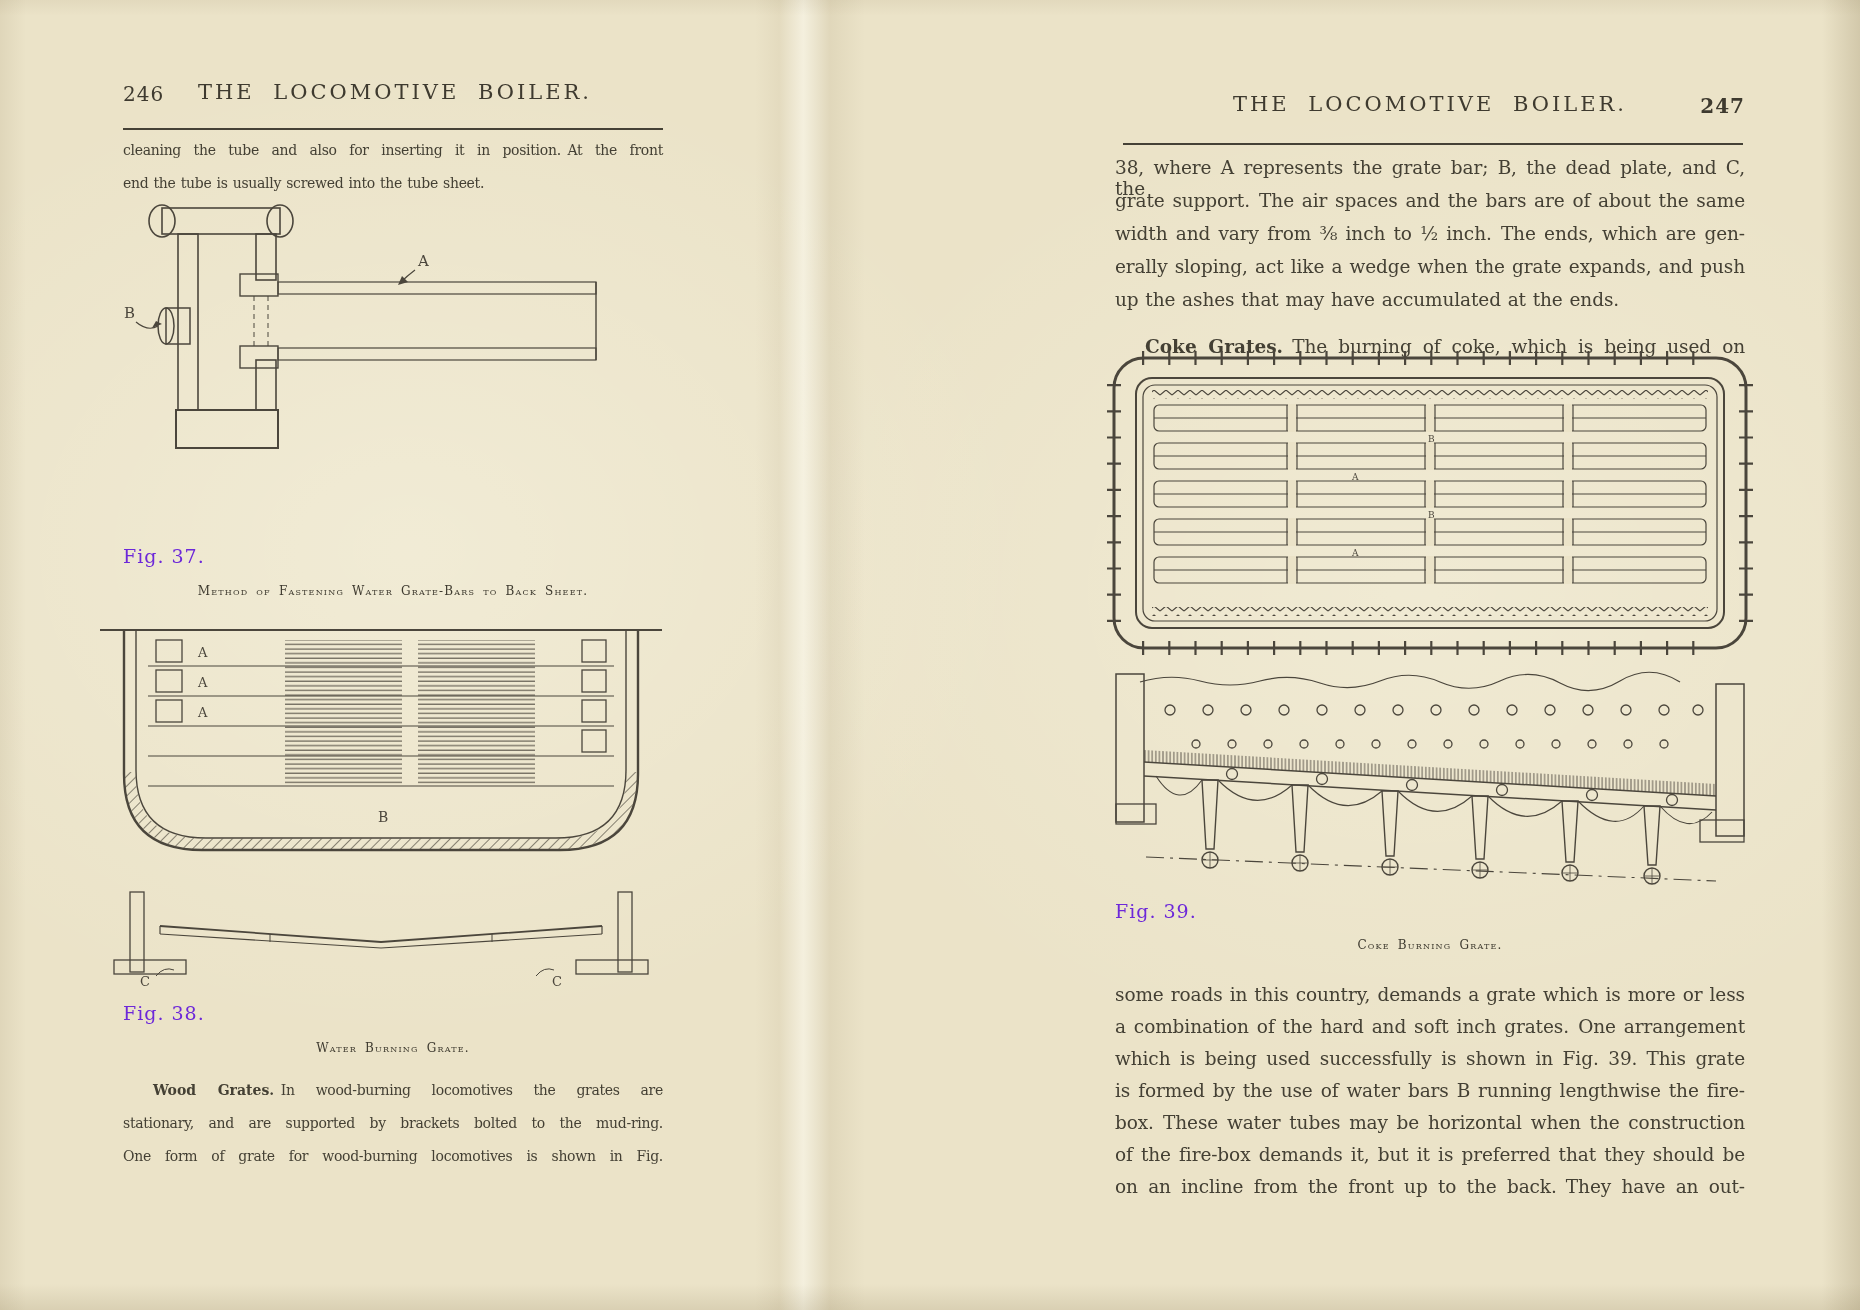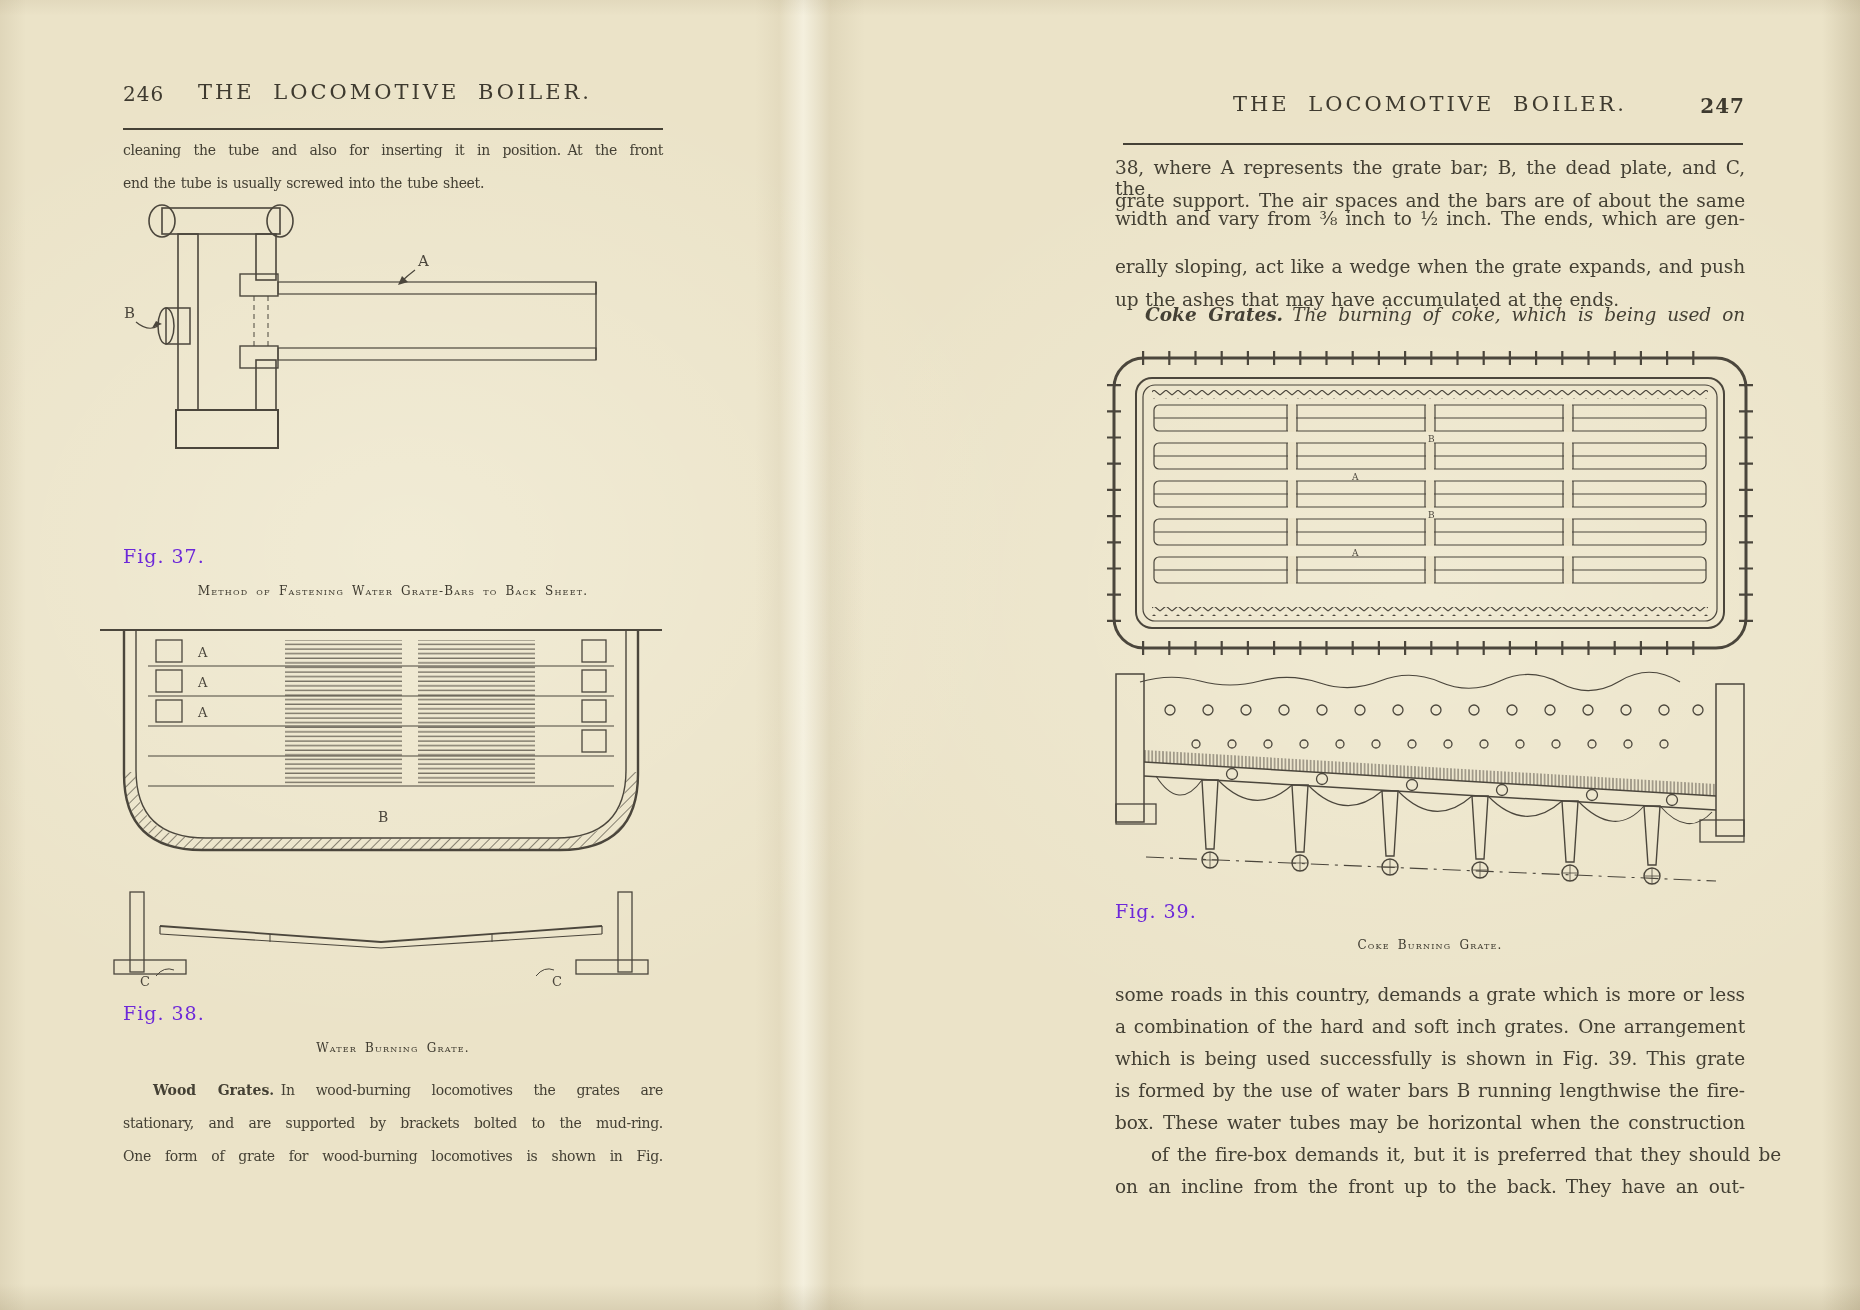--- a/index.html
+++ b/index.html
@@ -179,24 +179,24 @@
   <div class="line lp" style="top:1148px;">One form of grate for wood-burning locomotives is shown in Fig.</div>
 </div>
 
 <div>
   <div class="abs runhead" style="left:1160px;top:92px;width:540px;">THE LOCOMOTIVE BOILER.</div>
   <div class="abs pagenum" style="left:1115px;top:94px;width:630px;text-align:right;font-weight:bold;">247</div>
   <div class="abs rule" style="left:1123px;top:143px;width:620px;"></div>
 
   <div class="line rp" style="top:157px;">38, where A represents the grate bar; B, the dead plate, and C, the</div>
   <div class="line rp" style="top:190px;">grate support. The air spaces and the bars are of about the same</div>
-  <div class="line rp" style="top:208px;">width and vary from ⅜ inch to ½ inch. The ends, which are gen-</div>
+  <div class="line rp" style="top:223px;">width and vary from ⅜ inch to ½ inch. The ends, which are gen-</div>
   <div class="line rp" style="top:256px;">erally sloping, act like a wedge when the grate expands, and push</div>
   <div class="line rp pend" style="top:289px;">up the ashes that may have accumulated at the ends.</div>
-  <div class="line rp indent" style="top:304px;font-style:italic;"><span class="lead">Coke Grates.</span><span> The burning of coke, which is being used on</span></div>
+  <div class="line rp indent" style="top:336px;"><span class="lead">Coke Grates.</span><span> The burning of coke, which is being used on</span></div>
 
   <svg class="abs" style="left:1100px;top:352px;" width="660" height="535" viewBox="0 0 660 535">
 
     <rect x="14" y="6" width="632" height="290" rx="30" class="st" stroke-width="3"></rect>
     <line x1="42" y1="6" x2="618" y2="6" stroke="#4b463c" stroke-width="14" stroke-dasharray="2.2 24" fill="none"></line>
     <line x1="42" y1="296" x2="618" y2="296" stroke="#4b463c" stroke-width="14" stroke-dasharray="2.2 24" fill="none"></line>
     <line x1="14" y1="32" x2="14" y2="272" stroke="#4b463c" stroke-width="14" stroke-dasharray="2.2 24" fill="none"></line>
     <line x1="646" y1="32" x2="646" y2="272" stroke="#4b463c" stroke-width="14" stroke-dasharray="2.2 24" fill="none"></line>
     <rect x="36" y="26" width="588" height="250" rx="16" class="st" stroke-width="2"></rect>
     <rect x="43" y="33" width="574" height="236" rx="12" class="st" stroke-width="1.2"></rect>
@@ -335,15 +335,15 @@
   </svg>
 
   <div class="figtitle" style="left:1115px;top:900px;width:630px;">Fig. 39.</div>
   <div class="figcap" style="left:1115px;top:938px;width:630px;">Coke Burning Grate.</div>
 
   <div class="line rp" style="top:984px;">some roads in this country, demands a grate which is more or less</div>
   <div class="line rp" style="top:1016px;">a combination of the hard and soft inch grates. One arrangement</div>
   <div class="line rp" style="top:1048px;">which is being used successfully is shown in Fig. 39. This grate</div>
   <div class="line rp" style="top:1080px;">is formed by the use of water bars B running lengthwise the fire-</div>
   <div class="line rp" style="top:1112px;">box. These water tubes may be horizontal when the construction</div>
-  <div class="line rp" style="top:1144px;margin-left:36px;">of the fire-box demands it, but it is preferred that they should be</div>
+  <div class="line rp" style="top:1144px;">of the fire-box demands it, but it is preferred that they should be</div>
   <div class="line rp" style="top:1176px;">on an incline from the front up to the back. They have an out-</div>
 </div>
 
 </body></html>

